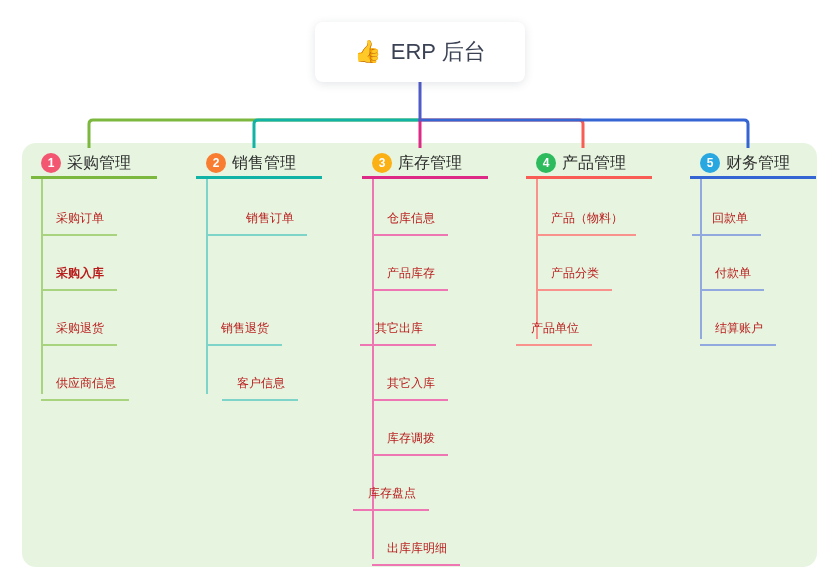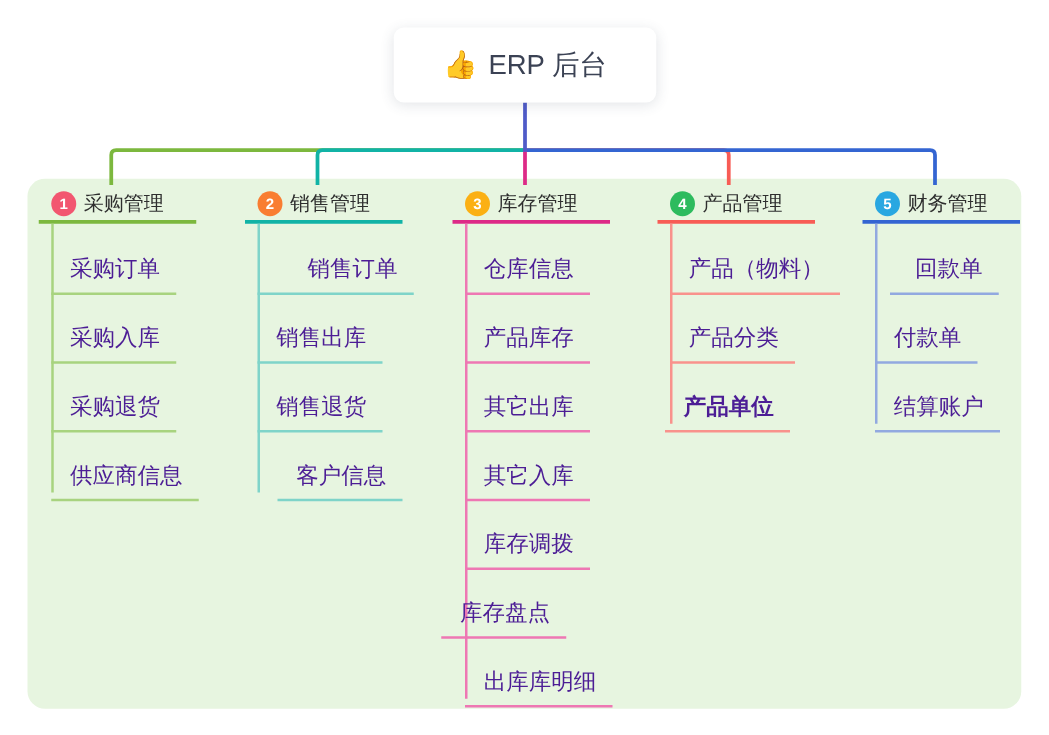--- a/index.html
+++ b/index.html
@@ -32,21 +32,21 @@
     width:20px;height:20px;border-radius:50%;flex:0 0 20px;
     display:flex;align-items:center;justify-content:center;
     color:#ffffff;font-size:12px;font-weight:700;line-height:1;
   }
   .spine{position:absolute;width:2px;z-index:2;}
   .child-item{
     position:absolute;height:30px;z-index:2;
     border-bottom:2px solid #999;
     display:flex;align-items:flex-end;
     padding:0 13px 7px 15px;white-space:nowrap;
-    font-size:18px;color:#4c1d95;
+    font-size:12px;color:#b91c1c;
   }
 </style>
 </head>
 <body>
 
 <div class="canvas">
 
   <div class="panel" style="background-color: rgb(231, 245, 224);"></div>
 
   <svg class="connectors" width="839" height="588">
@@ -62,58 +62,57 @@
     <span class="emoji">👍</span>
     <span>ERP 后台</span>
   </div>
 
   <div class="branch-heading" style="left: 31px; top: 150px; border-bottom-color: rgb(124, 184, 62);">
     <span class="badge" style="background-color: rgb(242, 86, 112);">1</span>
     <span>采购管理</span>
   </div>
   <div class="spine" style="left: 41px; top: 179px; height: 215px; background-color: rgb(168, 211, 127);"></div>
   <div class="child-item" style="left: 41px; top: 197px; border-bottom-color: rgb(168, 211, 127);">采购订单</div>
-  <div class="child-item" style="left: 41px; top: 252px; border-bottom-color: rgb(168, 211, 127);">采购入库</div>
+  <div class="child-item" style="left: 41px; top: 252px; border-bottom-color: rgb(168, 211, 127); font-weight: bold;">采购入库</div>
   <div class="child-item" style="left: 41px; top: 307px; border-bottom-color: rgb(168, 211, 127);">采购退货</div>
   <div class="child-item" style="left: 41px; top: 362px; border-bottom-color: rgb(168, 211, 127); font-family: Liberation Serif, serif;">供应商信息</div>
 
   <div class="branch-heading" style="left: 196px; top: 150px; border-bottom-color: rgb(17, 179, 166);">
     <span class="badge" style="background-color: rgb(249, 125, 49);">2</span>
     <span>销售管理</span>
   </div>
   <div class="spine" style="left: 206px; top: 179px; height: 215px; background-color: rgb(127, 212, 201);"></div>
   <div class="child-item" style="left: 206px; top: 197px; border-bottom-color: rgb(127, 212, 201); padding-left: 40px;">销售订单</div>
-  <div class="child-item" style="left: 206px; top: 252px; border-bottom-color: rgb(127, 212, 201);">销售出库</div>
   <div class="child-item" style="left: 206px; top: 307px; border-bottom-color: rgb(127, 212, 201);">销售退货</div>
   <div class="child-item" style="left: 206px; top: 362px; border-bottom-color: rgb(127, 212, 201); margin-left: 16px;">客户信息</div>
 
   <div class="branch-heading" style="left: 362px; top: 150px; border-bottom-color: rgb(221, 42, 135);">
     <span class="badge" style="background-color: rgb(251, 176, 20);">3</span>
     <span>库存管理</span>
   </div>
   <div class="spine" style="left: 372px; top: 179px; height: 380px; background-color: rgb(238, 119, 179);"></div>
   <div class="child-item" style="left: 372px; top: 197px; border-bottom-color: rgb(238, 119, 179);">仓库信息</div>
   <div class="child-item" style="left: 372px; top: 252px; border-bottom-color: rgb(238, 119, 179); text-align: right;">产品库存</div>
-  <div class="child-item" style="left: 372px; top: 307px; border-bottom-color: rgb(238, 119, 179);">其它出库</div>
+  <div class="child-item" style="left: 360px; top: 307px; border-bottom-color: rgb(238, 119, 179);">其它出库</div>
   <div class="child-item" style="left: 372px; top: 362px; border-bottom-color: rgb(238, 119, 179);">其它入库</div>
   <div class="child-item" style="left: 372px; top: 417px; border-bottom-color: rgb(238, 119, 179);">库存调拨</div>
   <div class="child-item" style="left: 353px; top: 472px; border-bottom-color: rgb(238, 119, 179);">库存盘点</div>
   <div class="child-item" style="left: 372px; top: 527px; border-bottom-color: rgb(238, 119, 179);">出库库明细</div>
 
   <div class="branch-heading" style="left: 526px; top: 150px; border-bottom-color: rgb(248, 92, 85);">
     <span class="badge" style="background-color: rgb(45, 187, 94);">4</span>
     <span>产品管理</span>
   </div>
   <div class="spine" style="left: 536px; top: 179px; height: 160px; background-color: rgb(249, 146, 140);"></div>
   <div class="child-item" style="left: 536px; top: 197px; border-bottom-color: rgb(249, 146, 140);">产品（物料）</div>
   <div class="child-item" style="left: 536px; top: 252px; border-bottom-color: rgb(249, 146, 140);">产品分类</div>
-  <div class="child-item" style="left: 532px; top: 307px; border-bottom-color: rgb(249, 146, 140); font-weight: bold;">产品单位</div>
+  <div class="child-item" style="left: 516px; top: 307px; border-bottom-color: rgb(249, 146, 140);">产品单位</div>
 
   <div class="branch-heading" style="left: 690px; top: 150px; border-bottom-color: rgb(52, 101, 210);">
     <span class="badge" style="background-color: rgb(41, 167, 225);">5</span>
     <span>财务管理</span>
   </div>
   <div class="spine" style="left: 700px; top: 179px; height: 160px; background-color: rgb(146, 169, 224);"></div>
-  <div class="child-item" style="left: 712px; top: 197px; border-bottom-color: rgb(146, 169, 224); padding-left: 20px;">回款单</div>
+  <div class="child-item" style="left: 692px; top: 197px; border-bottom-color: rgb(146, 169, 224); padding-left: 20px;">回款单</div>
   <div class="child-item" style="left: 700px; top: 307px; border-bottom-color: rgb(146, 169, 224);">结算账户</div>
   <div class="child-item" style="left: 700px; top: 252px; border-bottom-color: rgb(146, 169, 224);">付款单</div>
 
 </div>
 
 </body></html>

